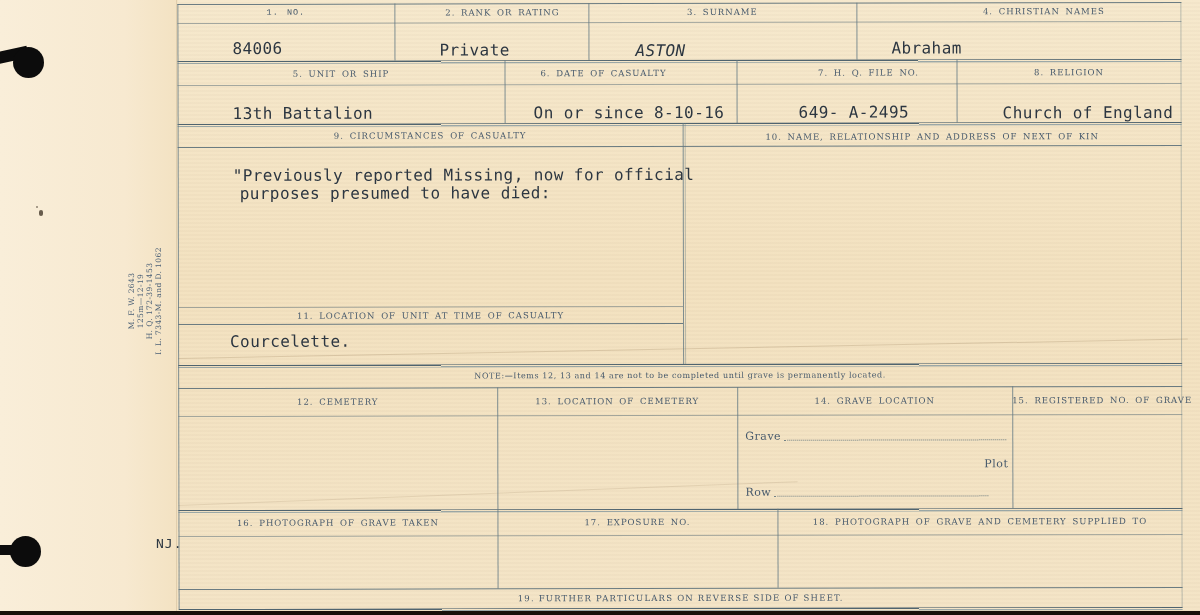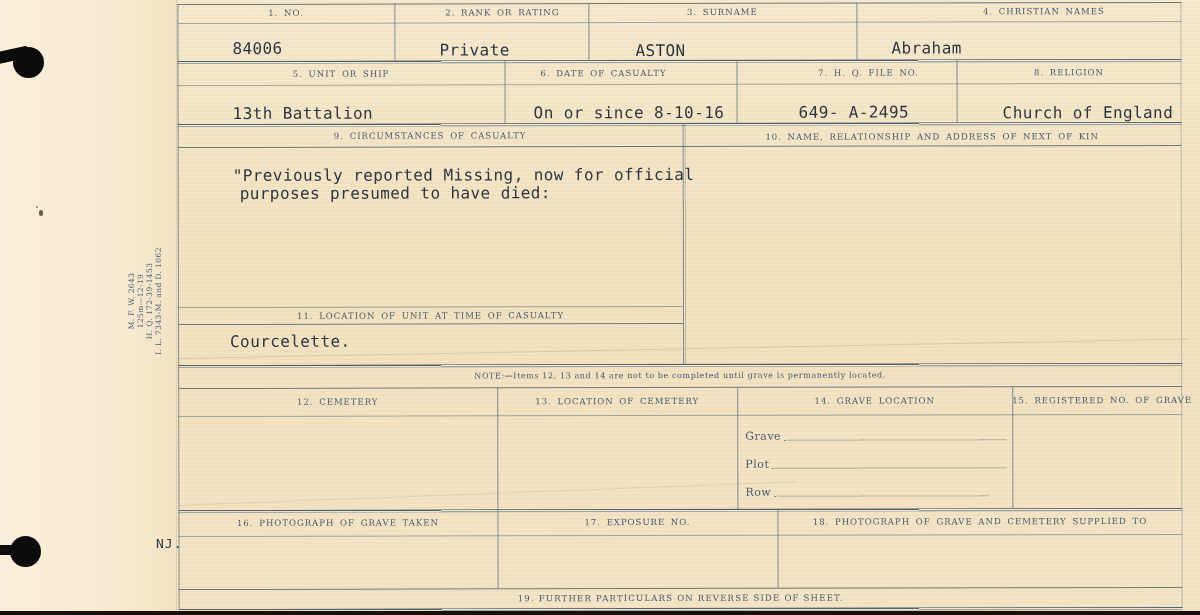--- a/index.html
+++ b/index.html
@@ -105,28 +105,28 @@
     <div class="vl" style="left:327px;top:60px;height:63px;"></div>
     <div class="vl" style="left:559px;top:60px;height:63px;"></div>
     <div class="vl" style="left:779px;top:60px;height:63px;"></div>
     <div class="vl dbl" style="left:505px;top:123px;height:241px;"></div>
     <div class="vl" style="left:319px;top:387px;height:122px;"></div>
     <div class="vl" style="left:559px;top:387px;height:122px;"></div>
     <div class="vl" style="left:834px;top:387px;height:122px;"></div>
     <div class="vl" style="left:319px;top:509px;height:79px;"></div>
     <div class="vl" style="left:599px;top:509px;height:79px;"></div>
 
-    <div class="hdr" style="left:0;top:7px;width:217px;">1.  NO.</div>
+    <div class="hdr" style="left:0;top:7px;width:217px;font-family:Liberation Mono, monospace;">1.  NO.</div>
     <div class="hdr" style="left:217px;top:7px;width:194px;padding-left:11px;">2.  RANK OR RATING</div>
     <div class="hdr" style="left:411px;top:7px;width:268px;">3.  SURNAME</div>
     <div class="hdr" style="left:679px;top:7px;width:343px;padding-left:16px;">4.  CHRISTIAN NAMES</div>
 
     <div class="typed" style="left:55px;top:38px;">84006</div>
     <div class="typed" style="left:262px;top:40px;">Private</div>
-    <div class="typed" style="left:458px;top:41px;">ASTON</div>
+    <div class="typed" style="left:458px;top:41px;font-style:italic;">ASTON</div>
     <div class="typed" style="left:714px;top:39px;">Abraham</div>
 
     <div class="hdr" style="left:0;top:68px;width:327px;">5.  UNIT OR SHIP</div>
     <div class="hdr" style="left:327px;top:68px;width:198px;">6.  DATE OF CASUALTY</div>
     <div class="hdr" style="left:559px;top:68px;width:264px;">7.  H. Q. FILE NO.</div>
     <div class="hdr" style="left:779px;top:68px;width:225px;">8.  RELIGION</div>
 
     <div class="typed" style="left:55px;top:103px;">13th Battalion</div>
     <div class="typed" style="left:356px;top:103px;">On or since 8-10-16</div>
     <div class="typed" style="left:621px;top:103px;">649- A-2495</div>
@@ -145,21 +145,21 @@
 
     <div class="hdr" style="left:0;top:396px;width:319px;">12.  CEMETERY</div>
     <div class="hdr" style="left:319px;top:396px;width:240px;">13.  LOCATION OF CEMETERY</div>
     <div class="hdr" style="left:559px;top:396px;width:275px;">14.  GRAVE LOCATION</div>
     <div class="hdr" style="left:834px;top:396px;width:170px;">15.  REGISTERED NO. OF GRAVE</div>
 
     <div class="grave-row" style="left:567px;top:430px;width:263px;">
       <span>Grave</span>
         <span class="leader"></span>
     </div>
-    <div class="grave-row" style="left:567px;top:458px;width:263px;">
+    <div class="grave-row" style="left:567px;top:458px;width:263px;flex-direction:column;">
       <span>Plot</span>
         <span class="leader"></span>
     </div>
     <div class="grave-row" style="left:567px;top:486px;width:245px;">
       <span>Row</span>
         <span class="leader"></span>
     </div>
 
     <div class="hdr" style="left:0;top:517px;width:319px;">16.  PHOTOGRAPH OF GRAVE TAKEN</div>
     <div class="hdr" style="left:319px;top:517px;width:280px;">17.  EXPOSURE NO.</div>

